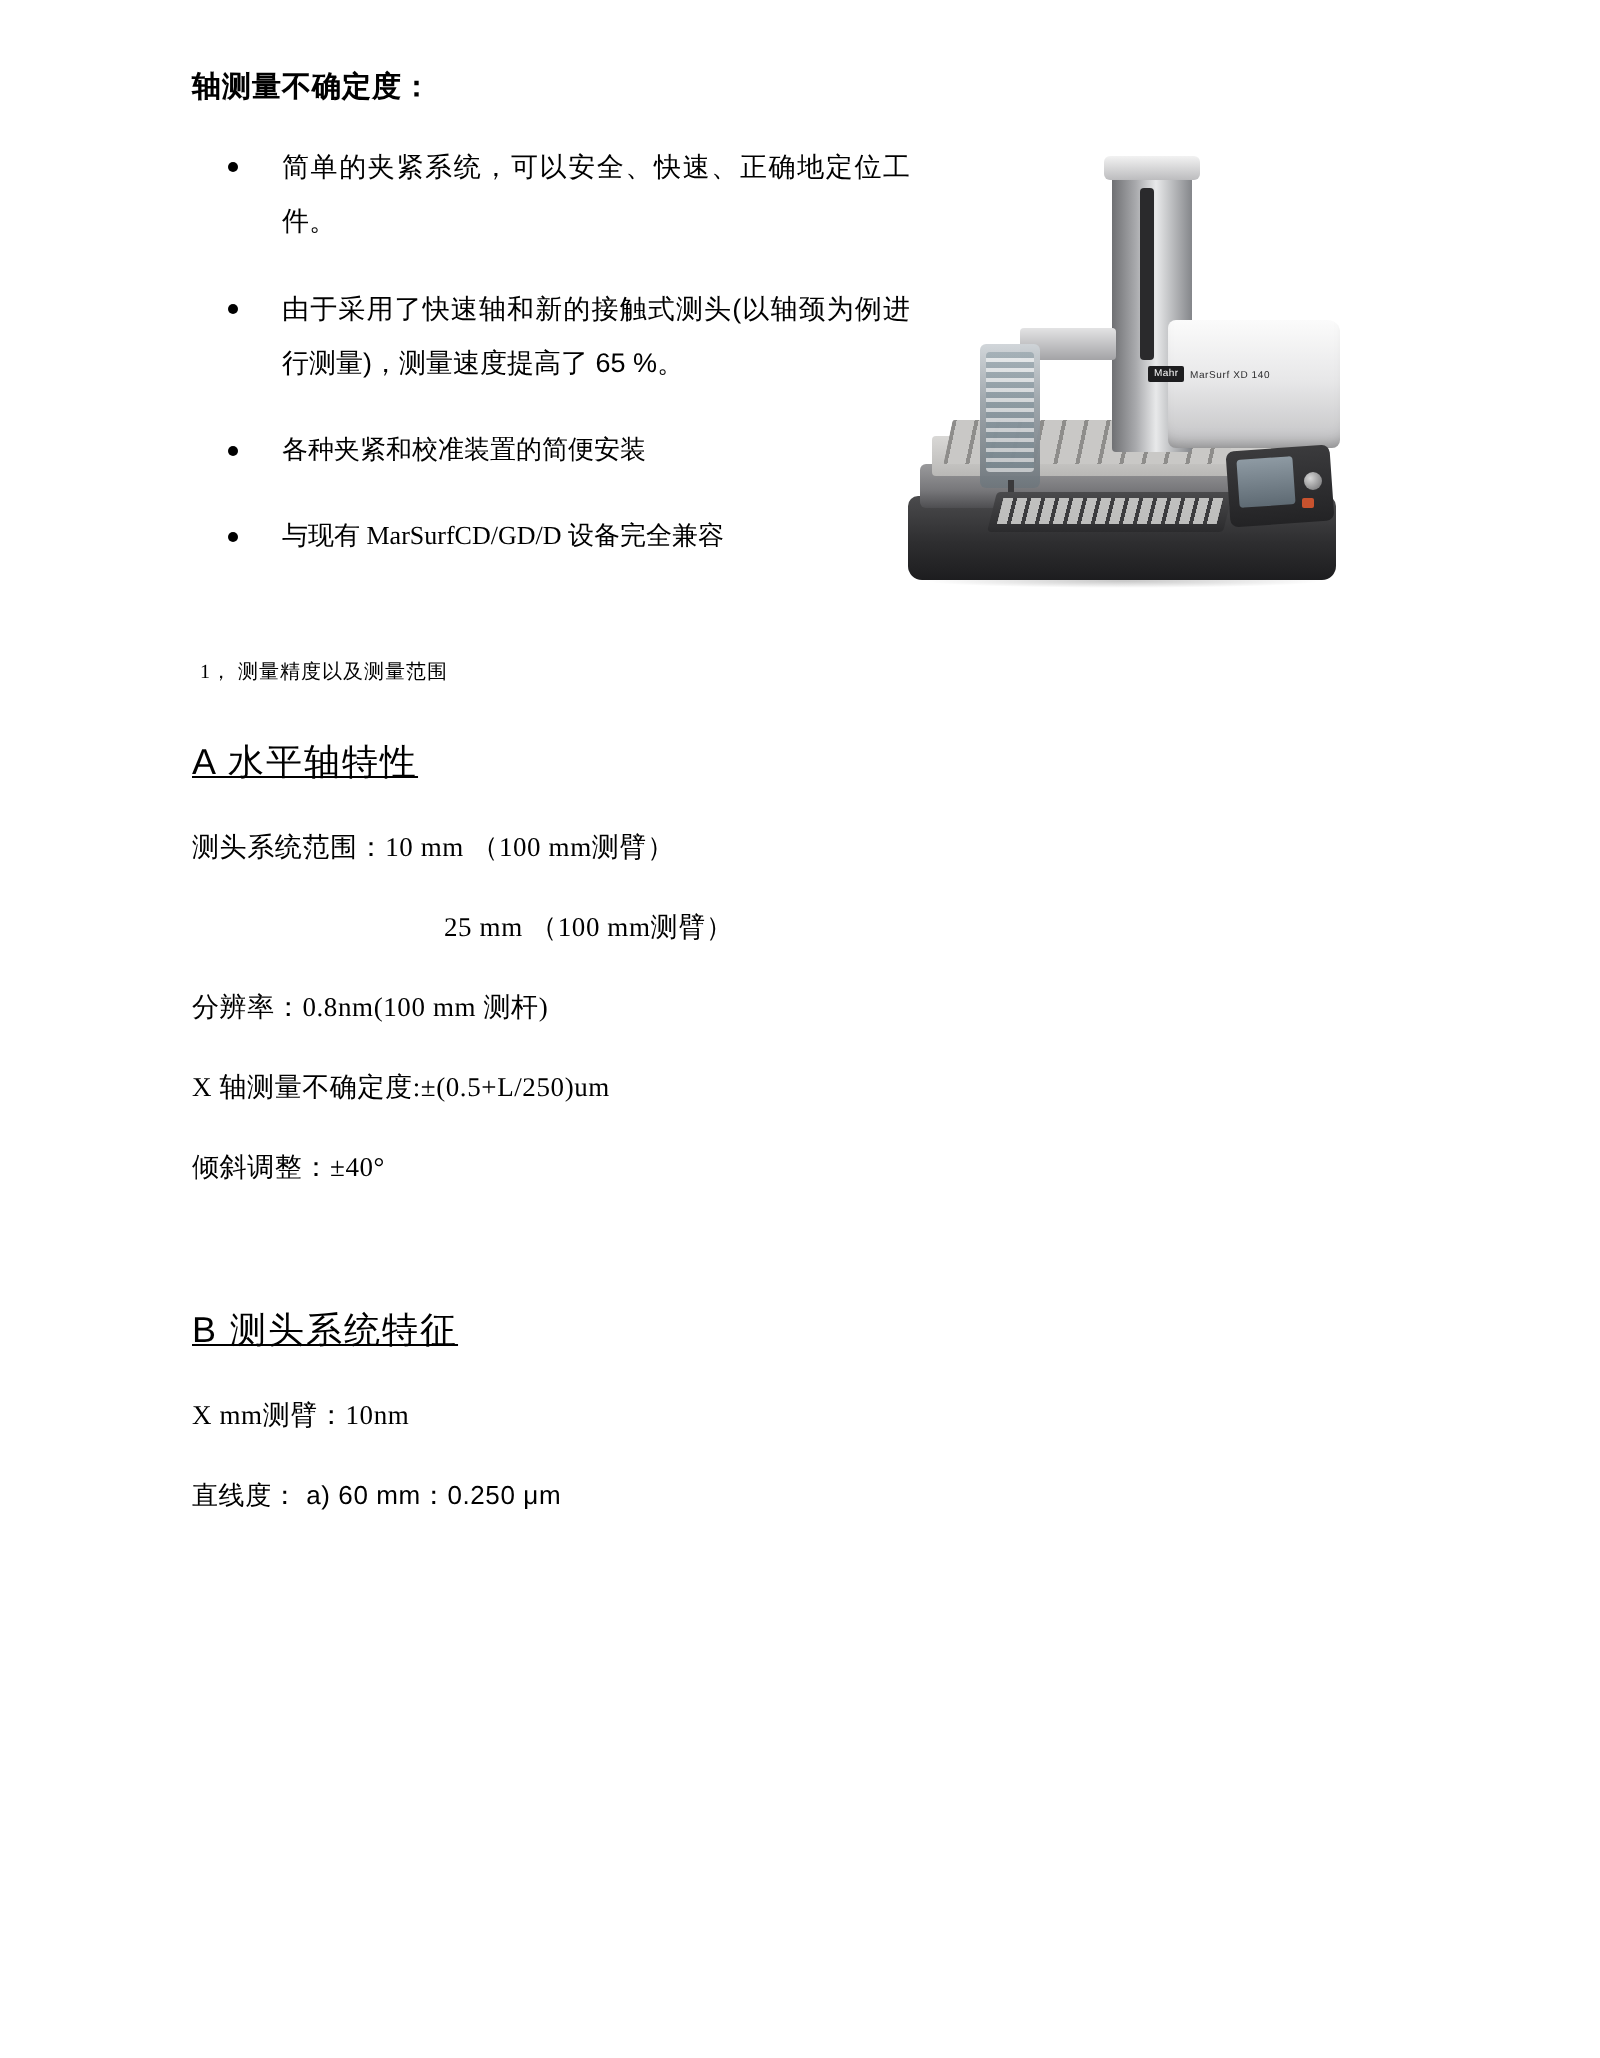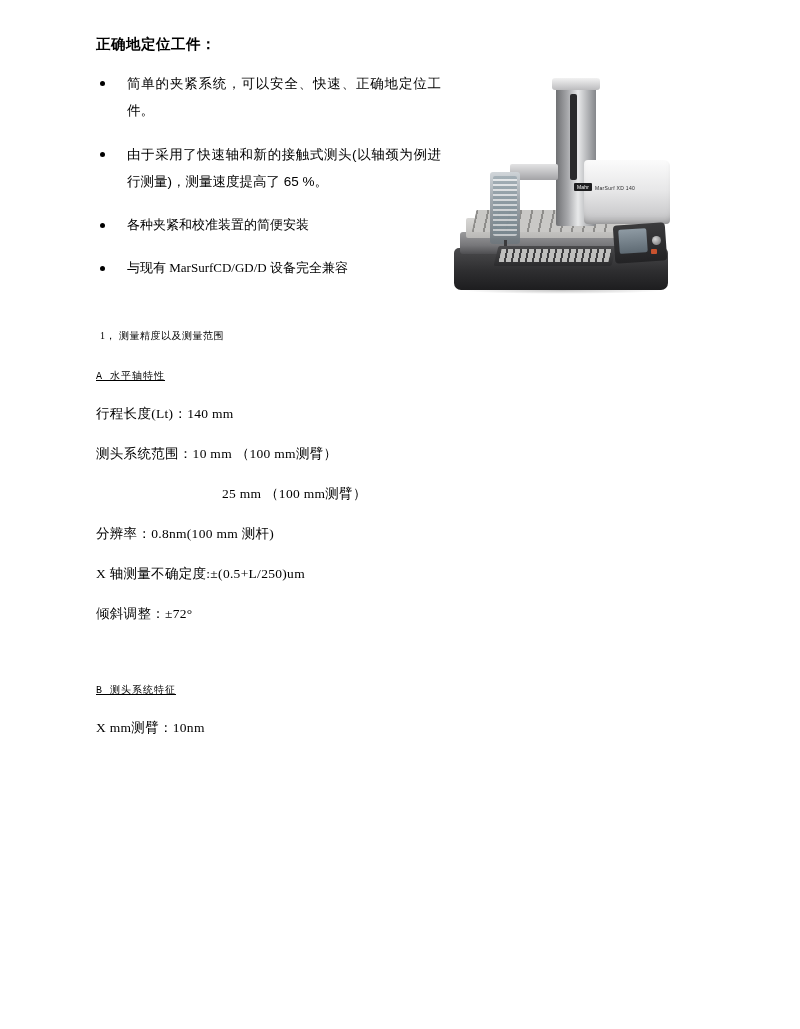--- a/index.html
+++ b/index.html
@@ -25,21 +25,21 @@
   .heading {
     font-family: "Liberation Sans", sans-serif;
     font-weight: bold;
     font-size: 14.5px;
     letter-spacing: 0.5px;
     margin: 0 0 16px 0;
     line-height: 1.4;
   }
   ul.bullets {
     list-style: none;
-    margin: 0;
+    margin: 14px;
     padding: 0;
     width: 345px;
   }
   ul.bullets li {
     position: relative;
     padding-left: 31px;
     margin-bottom: 17px;
     font-size: 13.5px;
     line-height: 2.0;
     font-family: "Liberation Sans", sans-serif;
@@ -58,22 +58,22 @@
     font-family: "Liberation Serif", serif;
     font-size: 13px;
   }
   .section-title {
     font-family: "Liberation Serif", serif;
     font-size: 10px;
     margin: 48px 0 0 4px;
     letter-spacing: 0.5px;
   }
   .sub-title {
-    font-family: Liberation Mono, monospace;
-    font-size: 10px;
+    font-family: Liberation Sans, sans-serif;
+    font-size: 18px;
     margin: 26px 0 0 0;
     text-decoration: underline;
     display: inline-block;
     letter-spacing: 1px;
   }
   .spec-line {
     font-family: "Liberation Serif", serif;
     font-size: 13.5px;
     margin: 22px 0 0 0;
     letter-spacing: 0.3px;
@@ -305,21 +305,21 @@
     width: 200px;
     height: 7px;
     background: radial-gradient(ellipse at center, rgba(0,0,0,0.22) 0%, rgba(0,0,0,0) 70%);
   }
 </style>
 </head>
 <body>
 
 <div class="page">
 
-  <div class="heading">正确地定位工件：</div>
+  <div class="heading">轴测量不确定度：</div>
 
   <ul class="bullets">
     <li>
       <span class="dot"></span>
       <span>简单的夹紧系统，可以安全、快速、正确地定位工件。</span>
     </li>
     <li>
       <span class="dot"></span>
       <span>由于采用了快速轴和新的接触式测头(以轴颈为例进行测量)，测量速度提高了 65 %。</span>
     </li>
@@ -330,32 +330,32 @@
     <li class="serif-item">
       <span class="dot"></span>
       <span>与现有 MarSurfCD/GD/D 设备完全兼容</span>
     </li>
   </ul>
 
   <div class="section-title">1， 测量精度以及测量范围</div>
 
   <div><span class="sub-title">A 水平轴特性</span></div>
 
-  <div class="spec-line">行程长度(Lt)：140 mm</div>
   <div class="spec-line">测头系统范围：10 mm （100 mm测臂）</div>
   <div class="spec-line indented">25 mm （100 mm测臂）</div>
   <div class="spec-line">分辨率：0.8nm(100 mm 测杆)</div>
   <div class="spec-line">X 轴测量不确定度:±(0.5+L/250)um</div>
-  <div class="spec-line">倾斜调整：±72°</div>
+  <div class="spec-line">倾斜调整：±40°</div>
 
   <div class="gap-block"></div>
 
   <div><span class="sub-title">B 测头系统特征 </span></div>
 
   <div class="spec-line">X mm测臂：10nm</div>
+  <div class="spec-line bold-ish">直线度： a) 60 mm：0.250 μm</div>
 
   <div class="photo">
     <div class="shadow"></div>
     <div class="base"></div>
     <div class="base-top"></div>
     <div class="granite"></div>
     <div class="table-grid"></div>
     <div class="column"></div>
     <div class="column-cap"></div>
     <div class="column-slot"></div>

